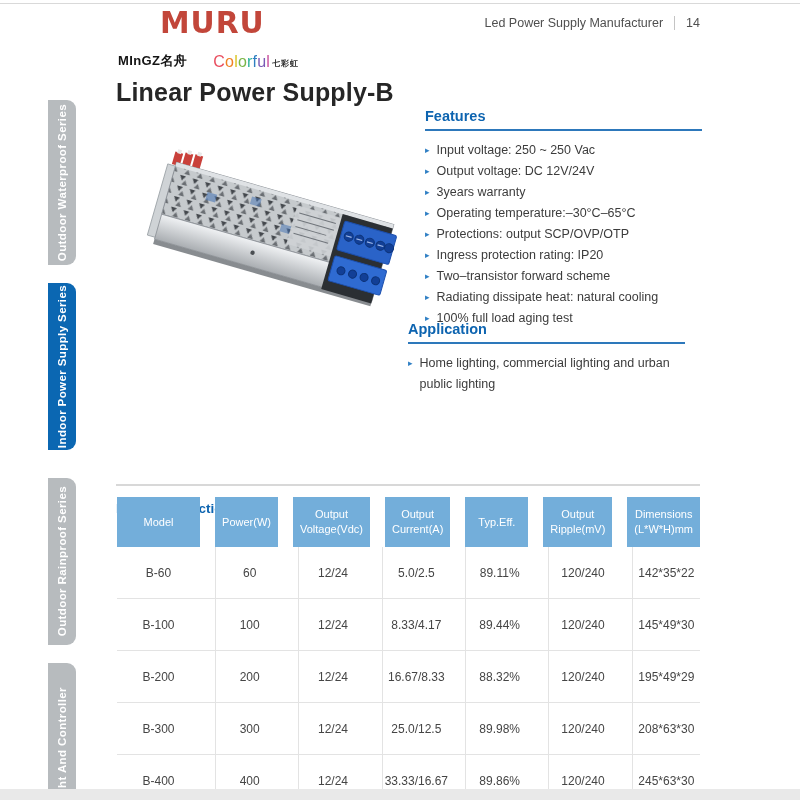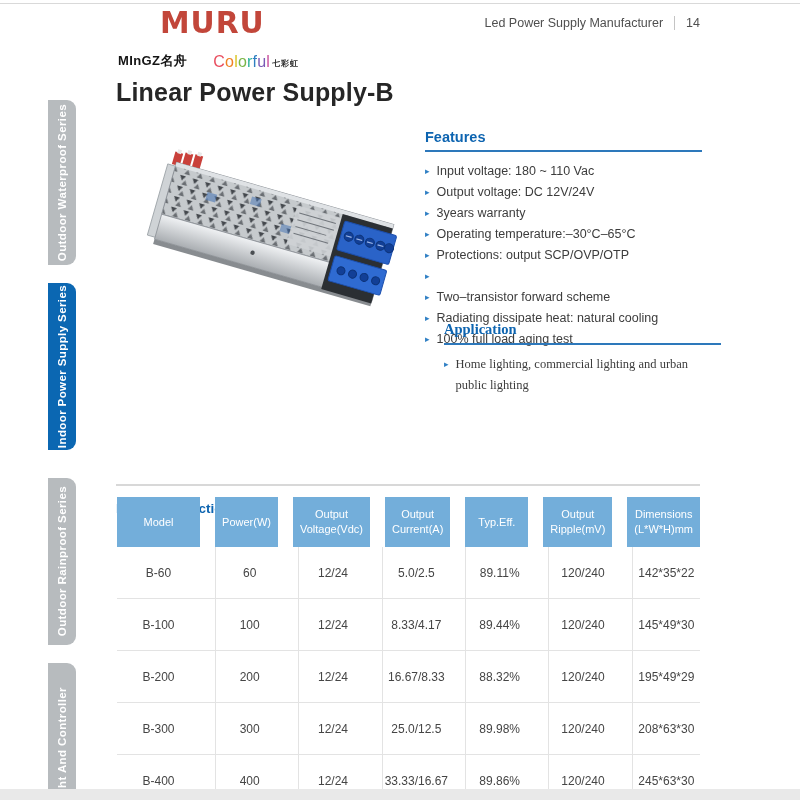--- a/index.html
+++ b/index.html
@@ -133,62 +133,63 @@
       <rect x="200" y="92" width="54" height="26" rx="2" fill="#2f6bd2" stroke="#1c4fae"></rect>
       <g fill="#123f96" stroke="#0d3378" stroke-width="1">
         <circle cx="210" cy="105" r="4"></circle>
           <circle cx="222" cy="105" r="4"></circle>
         <circle cx="234" cy="105" r="4"></circle>
           <circle cx="246" cy="105" r="4"></circle>
       </g>
     </g>
   </svg>
 
-  <div class="sec" style="left:425px;top:129px;">
+  <div class="sec" style="left:425px;top:108px;">
     <div class="sec-h">Features</div>
     <ul class="feat-list">
         <li>
           <span class="blt">▸</span>
-          <span>Input voltage: 180 ~ 110 Vac</span>
+          <span>Input voltage: 250 ~ 250 Vac</span>
         </li>
         <li>
           <span class="blt">▸</span>
           <span>Output voltage: DC 12V/24V</span>
         </li>
         <li>
           <span class="blt">▸</span>
           <span>3years warranty</span>
         </li>
         <li>
           <span class="blt">▸</span>
           <span>Operating temperature:–30°C–65°C</span>
         </li>
         <li>
           <span class="blt">▸</span>
           <span>Protections: output SCP/OVP/OTP</span>
         </li>
         <li>
           <span class="blt">▸</span>
+          <span>Ingress protection rating: IP20</span>
         </li>
         <li>
           <span class="blt">▸</span>
           <span>Two–transistor forward scheme</span>
         </li>
         <li>
           <span class="blt">▸</span>
           <span>Radiating dissipate heat: natural cooling</span>
         </li>
         <li>
           <span class="blt">▸</span>
           <span>100% full load aging test</span>
         </li>
       </ul>
   </div>
 
-  <div class="sec" style="left:444px;top:321px;font-family:Liberation Serif, serif;">
+  <div class="sec" style="left:408px;top:321px;">
     <div class="sec-h">Application</div>
     <ul class="feat-list">
         <li>
           <span class="blt">▸</span>
           <span>Home lighting, commercial lighting and urban public lighting</span>
         </li>
       </ul>
   </div>
 
   <div class="psg-h">Product Selection Guide</div>

